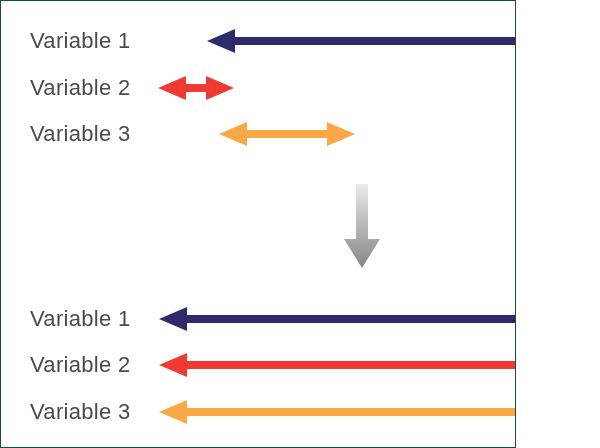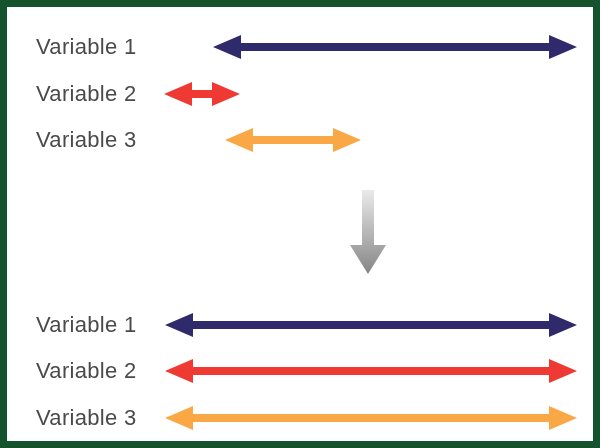--- a/index.html
+++ b/index.html
@@ -3,25 +3,25 @@
 <meta charset="utf-8">
 <style>
   html, body {
     margin: 0;
     padding: 0;
     background: #ffffff;
     font-family: "Liberation Sans", sans-serif;
   }
   .canvas {
     position: relative;
-    width: 600px;
+    width: 516px;
     height: 448px;
     box-sizing: border-box;
     background: #ffffff;
-    border: 7px solid #14532d;
+    border: 1px solid #14532d;
     overflow: hidden;
   }
   .row {
     position: absolute;
     left: 0;
     width: 100%;
     height: 32px;
   }
   .var-label {
     position: absolute;

